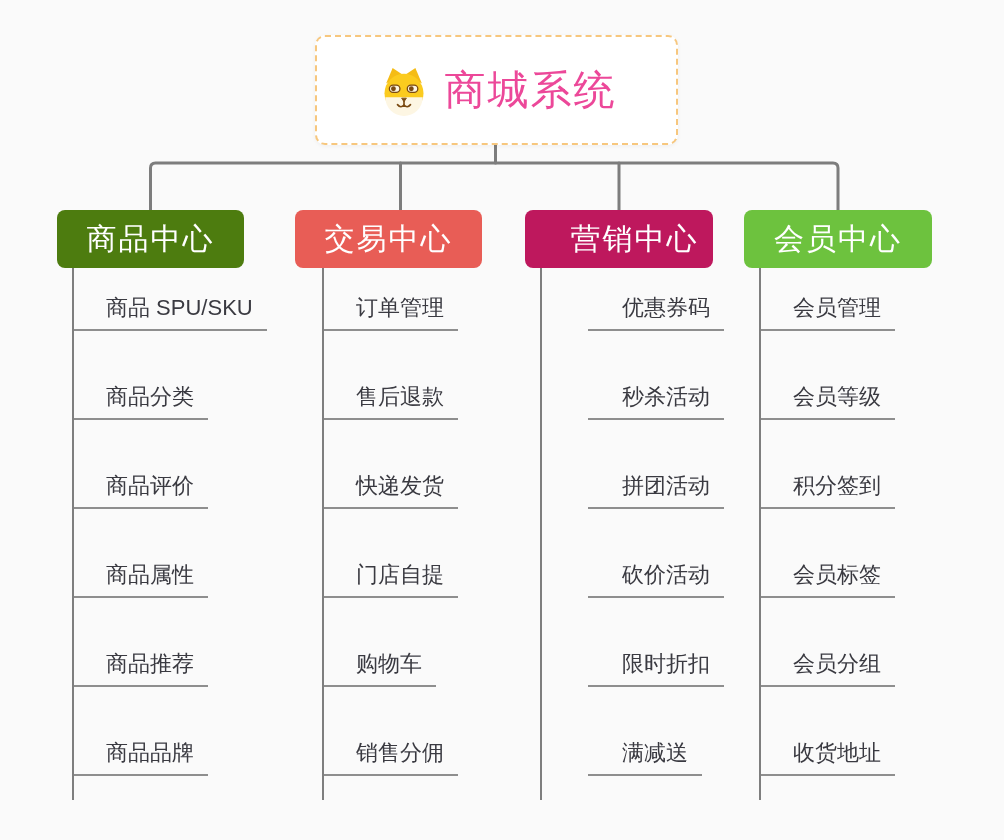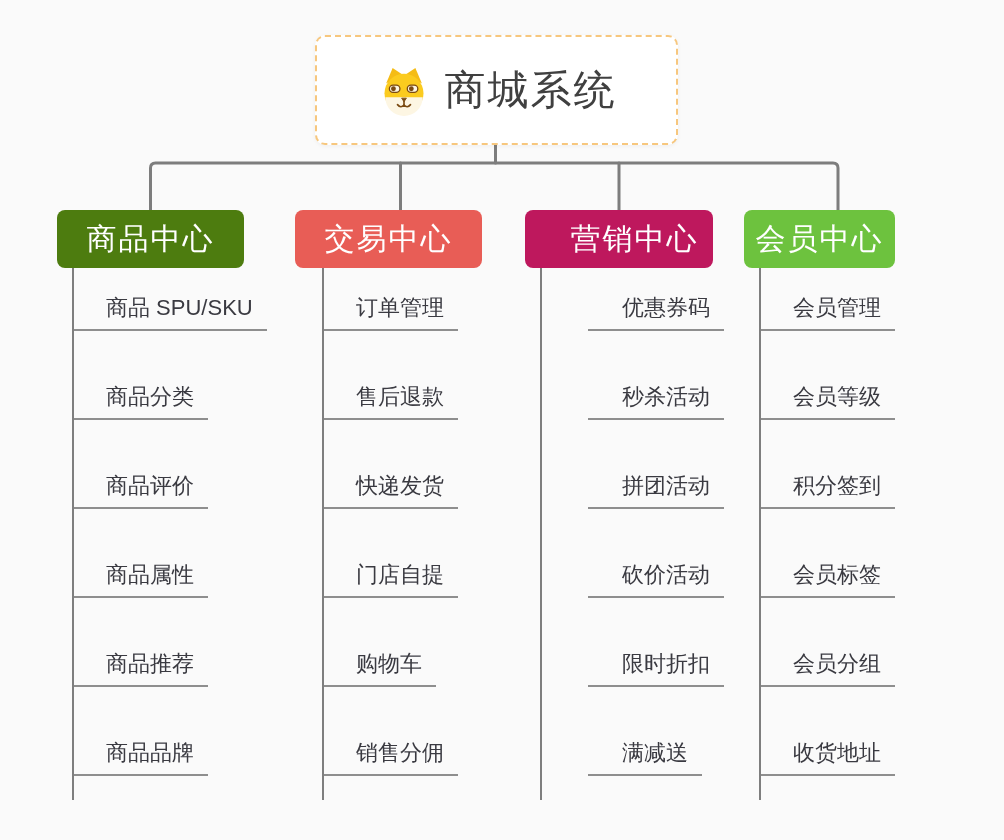--- a/index.html
+++ b/index.html
@@ -34,21 +34,21 @@
   .branch {
     position:absolute; top:210px; height:58px; width:187px;
     border-radius:8px;
     display:flex; align-items:center; justify-content:center;
     color:#FFFFFF; font-size:30px; letter-spacing:2px;
     cursor:pointer;
   }
   .branch-0 { left:57px; }
   .branch-1 { left:295px; }
   .branch-2 { left:525px; width:188px; }
-  .branch-3 { left:744px; width:151px; }
+  .branch-3 { left:744px; width:188px; }
 
   
   .column { position:absolute; top:268px; }
   .column-0 { left:72px; }
   .column-1 { left:322px; }
   .column-2 { left:540px;padding-left:48px; }
   .column-3 { left:759px; }
   .vline {
     position:absolute; left:0; top:0; width:2px; height:532px;
     background:#7E7E7E;
@@ -85,21 +85,21 @@
       <circle cx="32" cy="36" r="24" fill="#FBCB1F"></circle>
       <path d="M9,41 a23,23 0 0 0 46,0 z" fill="#FDF6E3"></path>
       <rect x="14" y="26" width="13" height="9" rx="4.5" fill="#FDF6E3" stroke="#7A4A12" stroke-width="1.6"></rect>
       <circle cx="19" cy="30.5" r="3" fill="#7A4A12"></circle>
       <rect x="36" y="26" width="13" height="9" rx="4.5" fill="#FDF6E3" stroke="#7A4A12" stroke-width="1.6"></rect>
       <circle cx="41" cy="30.5" r="3" fill="#7A4A12"></circle>
       <path d="M29,42 h6 l-3,4.5 z" fill="#7A4A12" stroke="#7A4A12" stroke-width="1" stroke-linejoin="round"></path>
       <path d="M32,46 L32,50" stroke="#7A4A12" stroke-width="2" stroke-linecap="round"></path>
       <path d="M24,50 q4,5 8,0.5 q4,4.5 8,-0.5" stroke="#7A4A12" stroke-width="2" fill="none" stroke-linecap="round"></path>
     </svg>
-    <span class="root-title" style="color: #404040;">商城系统</span>
+    <span class="root-title" style="color: #ec4899;">商城系统</span>
   </div>
 
   <div class="branch branch-0" style="background: #4d7c0f;">商品中心</div>
   <div class="branch branch-1" style="background: rgb(232, 93, 86);">交易中心</div>
   <div class="branch branch-2" style="background: #be185d; padding-left: 31px;">营销中心</div>
   <div class="branch branch-3" style="background: rgb(109, 194, 62);">会员中心</div>
 
   <div class="column column-0">
     <div class="vline"></div>
     <div class="leaf">

